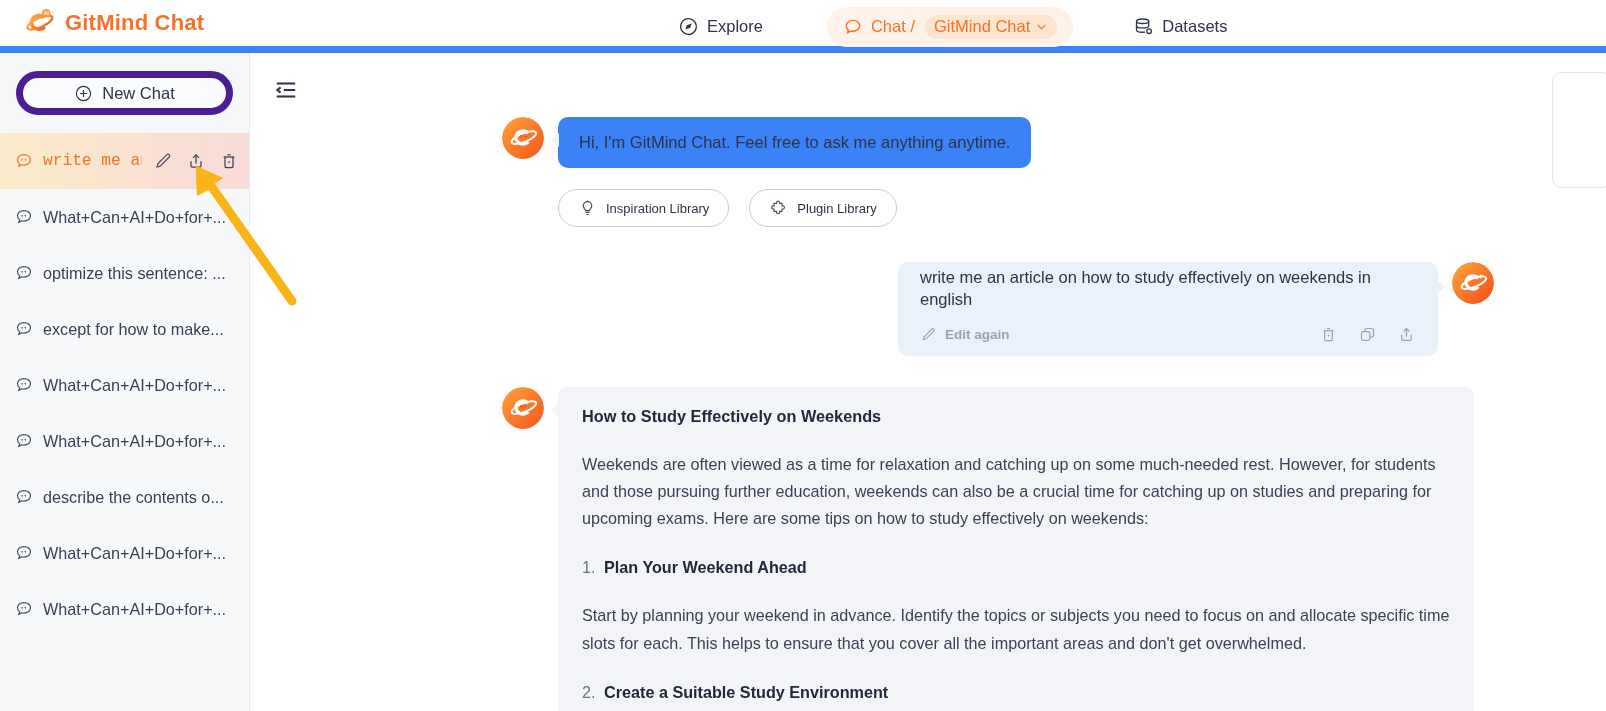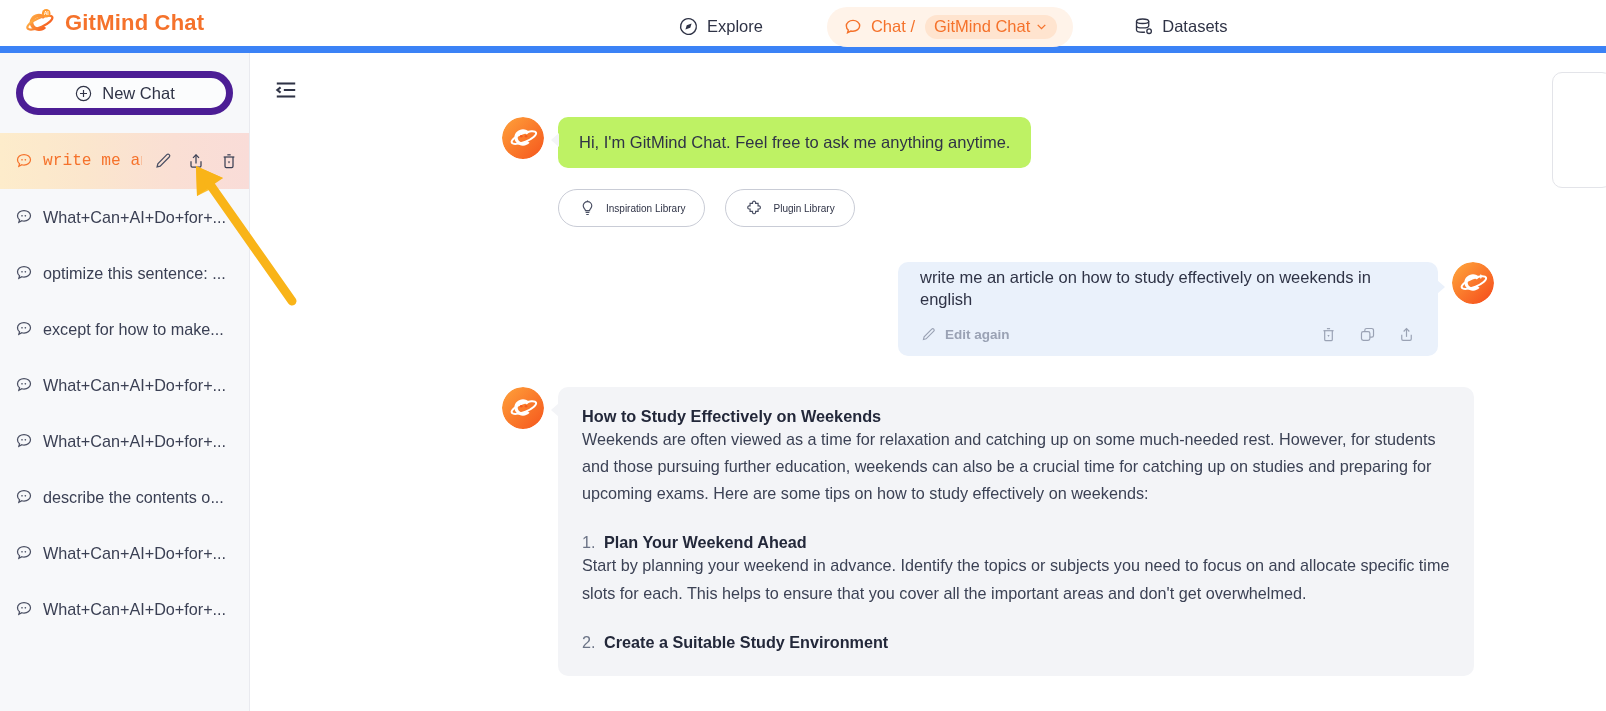--- a/index.html
+++ b/index.html
@@ -130,36 +130,36 @@
   }
   .bubble-wrap { margin-left: 14px; position: relative; }
   .bubble-tail-left {
     position: absolute; left: -7px; top: 16px;
     width: 0; height: 0;
     border-top: 7px solid transparent;
     border-bottom: 7px solid transparent;
     border-right: 8px solid #f3f4f7;
   }
   .bubble-bot {
-    background: #bef264;
+    background: #3b82f6;
     border-radius: 10px;
     padding: 14px 21px;
     font-size: 16.5px;
     color: #2f3346;
     line-height: 1.4;
     display: inline-block;
   }
   .quick-actions { display: flex; gap: 20px; margin-top: 21px; margin-left: 0; }
   .quick-btn {
     border: 1px solid #c9ccd6;
     border-radius: 22px;
     height: 38px;
     padding: 0 19px;
     display: flex; align-items: center; gap: 9px;
-    font-size: 10px; color: #2f3346;
+    font-size: 13px; color: #2f3346;
     background: #ffffff; cursor: pointer;
   }
 
   
   .msg-user {
     display: flex; align-items: flex-start; justify-content: flex-end;
     margin-top: 35px; padding-right: 56px;
   }
   .bubble-user-wrap { position: relative; margin-right: 14px; }
   .bubble-tail-right {
@@ -195,21 +195,21 @@
   .answer-wrap { margin-left: 14px; position: relative; }
   .bubble-answer {
     background: #f3f4f7;
     border-radius: 10px;
     padding: 20px 24px 24px 24px;
     width: 916px;
   }
   .ans-h { font-size: 16.3px; font-weight: bold; color: #23283a; }
   .ans-p {
     font-size: 16.2px; color: #3c4255;
-    line-height: 1.68; 
+    line-height: 1.68; margin-top: 25px;
   }
   .ans-li { display: flex; margin-top: 26px; }
   .ans-li .num { font-size: 16.2px; color: #6b7386; width: 22px; flex: 0 0 auto; }
   .ans-li .litxt { font-size: 16.2px; font-weight: bold; color: #23283a; }
 
   
   .arrow-annotation {
     position: absolute; left: 0; top: 0;
     width: 1606px; height: 711px;
     pointer-events: none;

